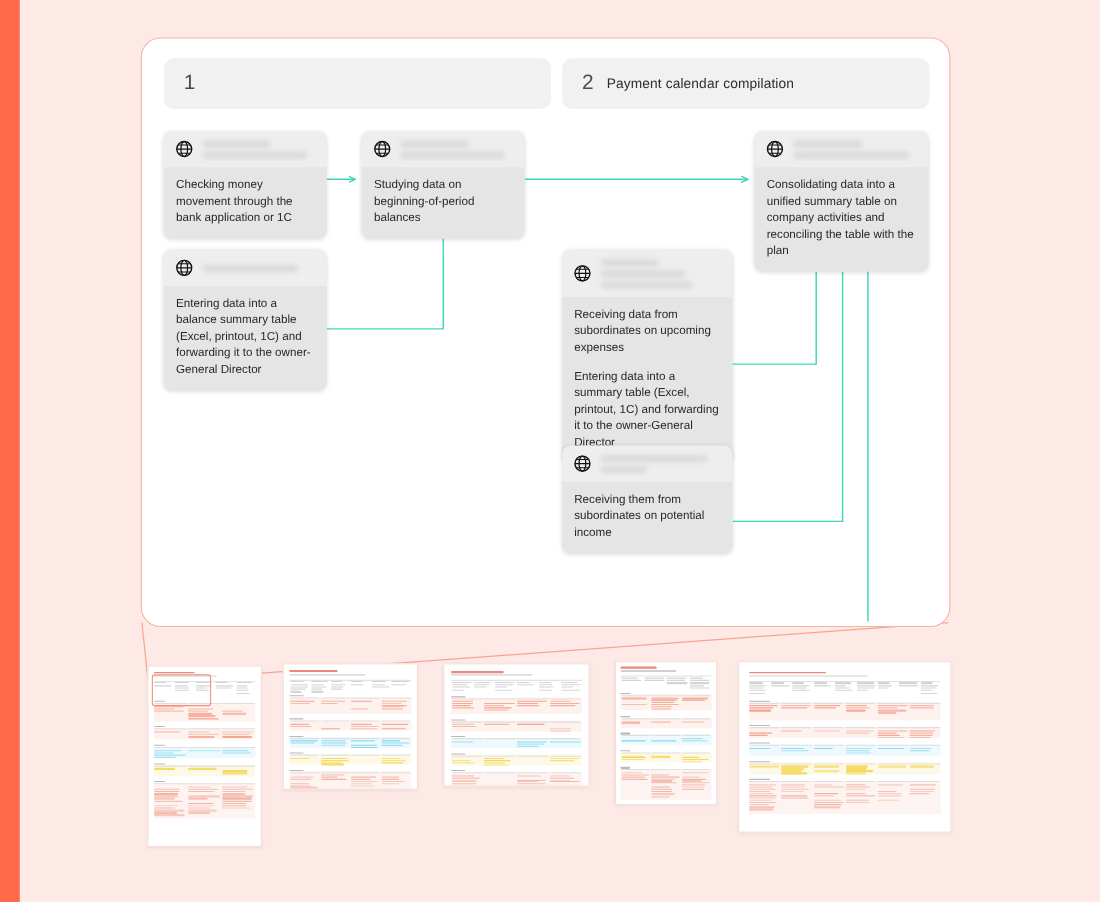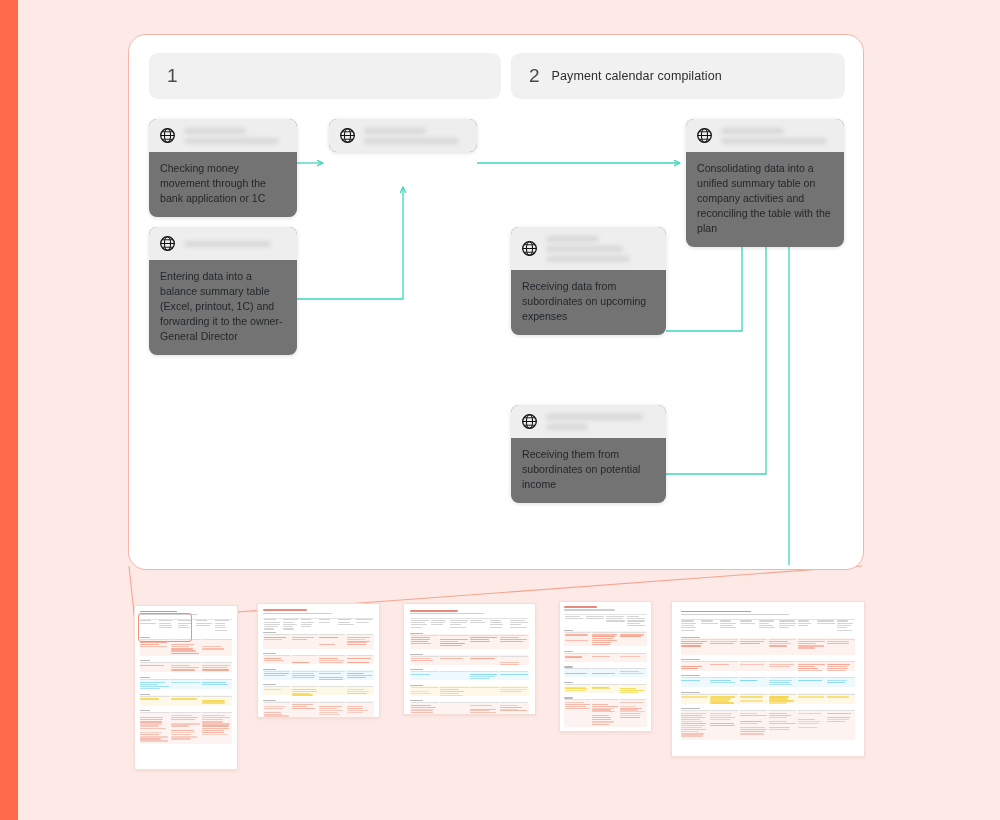--- a/index.html
+++ b/index.html
@@ -57,21 +57,21 @@
     font-size: 12.5px;
     color: #2d2d2d;
     letter-spacing: 0.1px;
   }
   #stage-1 { left: 20px;  top: 18px; width: 352px; }
   #stage-2 { left: 382px; top: 18px; width: 334px; }
 
   
   .proc-card {
     position: absolute;
-    background: #737373;
+    background: #e5e5e5;
     border-radius: 8px;
     box-shadow: 0 1px 4px rgba(0,0,0,0.13);
     overflow: hidden;
     z-index: 14;
   }
   .card-head {
     background: #eeeeee;
     display: flex;
     align-items: center;
     gap: 8px;
@@ -220,20 +220,23 @@
         <circle cx="10" cy="10" r="8" fill="none" stroke="#111" stroke-width="1.5"></circle>
         <ellipse cx="10" cy="10" rx="3.6" ry="8" fill="none" stroke="#111" stroke-width="1.3"></ellipse>
         <line x1="2" y1="10" x2="18" y2="10" stroke="#111" stroke-width="1.3"></line>
         <line x1="3.6" y1="5.6" x2="16.4" y2="5.6" stroke="#111" stroke-width="1.1"></line>
         <line x1="3.6" y1="14.4" x2="16.4" y2="14.4" stroke="#111" stroke-width="1.1"></line>
       </svg>
       <div class="redacted">
         <div class="rline" style="width:60%"></div>
         <div class="rline" style="width:92%"></div>
       </div>
+    </div>
+    <div class="card-body">
+      <p>Studying data on beginning-of-period balances</p>
     </div>
   </div>
 
   <div class="proc-card" id="card-findir">
     <div class="card-head">
       <svg class="globe-icon" viewBox="0 0 20 20">
         <circle cx="10" cy="10" r="8" fill="none" stroke="#111" stroke-width="1.5"></circle>
         <ellipse cx="10" cy="10" rx="3.6" ry="8" fill="none" stroke="#111" stroke-width="1.3"></ellipse>
         <line x1="2" y1="10" x2="18" y2="10" stroke="#111" stroke-width="1.3"></line>
         <line x1="3.6" y1="5.6" x2="16.4" y2="5.6" stroke="#111" stroke-width="1.1"></line>
@@ -258,20 +261,21 @@
         <line x1="3.6" y1="14.4" x2="16.4" y2="14.4" stroke="#111" stroke-width="1.1"></line>
       </svg>
       <div class="redacted">
         <div class="rline" style="width:48%"></div>
         <div class="rline" style="width:70%"></div>
         <div class="rline" style="width:76%"></div>
       </div>
     </div>
     <div class="card-body">
       <p>Receiving data from subordinates on upcoming expenses</p>
+      <p>Entering data into a summary table (Excel, printout, 1C) and forwarding it to the owner-General Director</p>
     </div>
   </div>
 
   <div class="proc-card" id="card-income">
     <div class="card-head">
       <svg class="globe-icon" viewBox="0 0 20 20">
         <circle cx="10" cy="10" r="8" fill="none" stroke="#111" stroke-width="1.5"></circle>
         <ellipse cx="10" cy="10" rx="3.6" ry="8" fill="none" stroke="#111" stroke-width="1.3"></ellipse>
         <line x1="2" y1="10" x2="18" y2="10" stroke="#111" stroke-width="1.3"></line>
         <line x1="3.6" y1="5.6" x2="16.4" y2="5.6" stroke="#111" stroke-width="1.1"></line>

